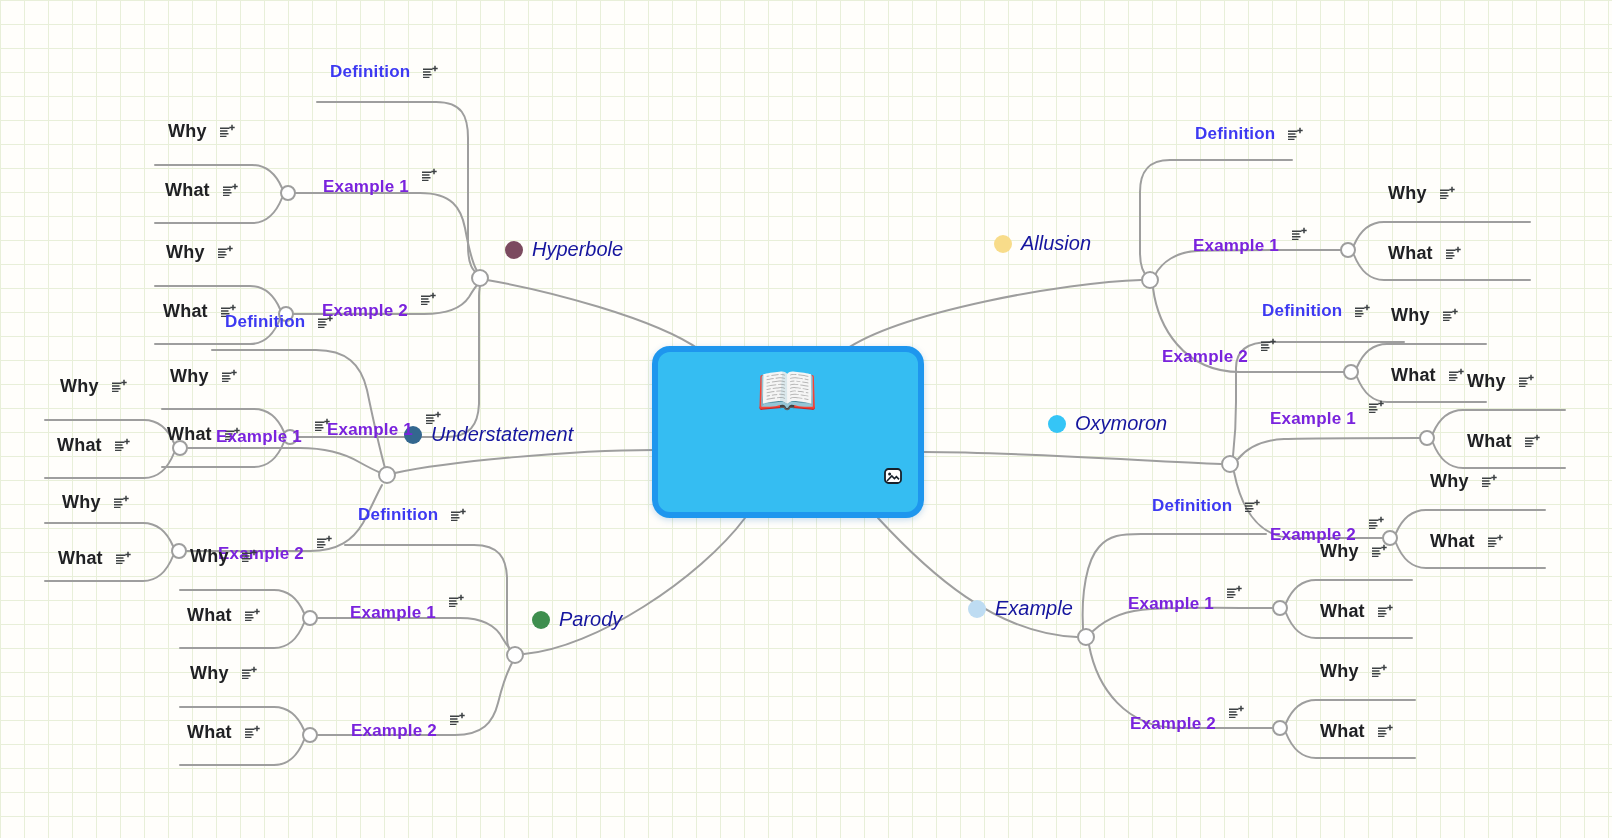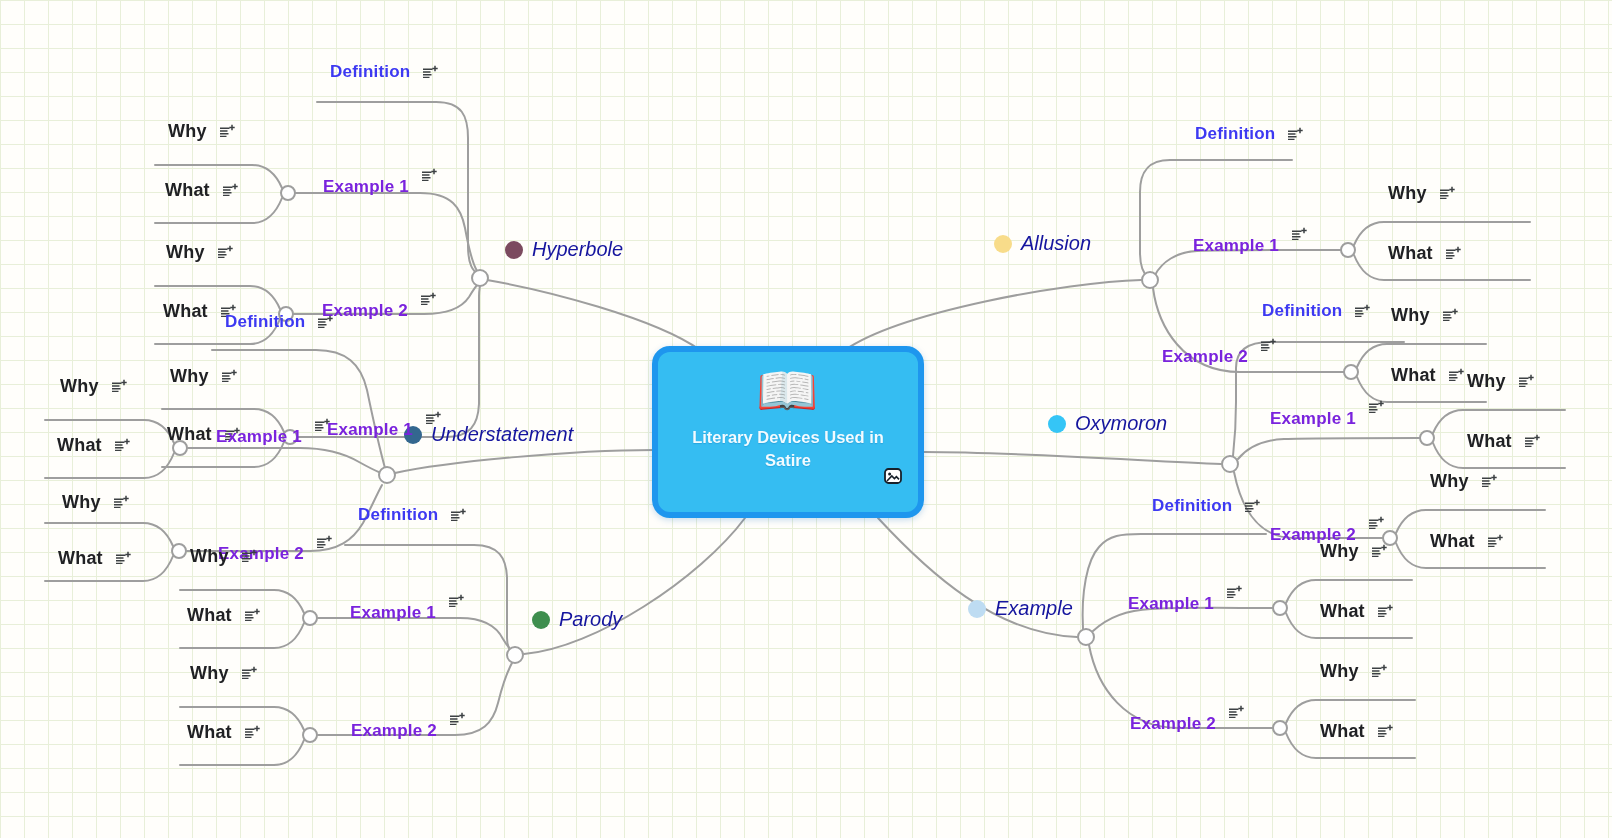--- a/index.html
+++ b/index.html
@@ -112,21 +112,20 @@
       <circle cx="1348" cy="250" r="7" fill="#ffffff" stroke="#9e9e9e" stroke-width="2"></circle>
       <circle cx="1351" cy="372" r="7" fill="#ffffff" stroke="#9e9e9e" stroke-width="2"></circle>
       <circle cx="1427" cy="438" r="7" fill="#ffffff" stroke="#9e9e9e" stroke-width="2"></circle>
       <circle cx="1390" cy="538" r="7" fill="#ffffff" stroke="#9e9e9e" stroke-width="2"></circle>
       <circle cx="1280" cy="608" r="7" fill="#ffffff" stroke="#9e9e9e" stroke-width="2"></circle>
       <circle cx="1280" cy="728" r="7" fill="#ffffff" stroke="#9e9e9e" stroke-width="2"></circle>
     </svg>
 
   <div class="center">
     <div class="emoji">📖</div>
-    <div class="ctitle">Literary Devices Used in Satire</div>
     <svg class="imgicon" width="18" height="16" viewBox="0 0 18 16">
       <rect x="1" y="1" width="16" height="14" rx="3.5" fill="#ffffff" stroke="#17202a" stroke-width="1.8"></rect>
       <circle cx="5.6" cy="6" r="1.5" fill="#17202a"></circle>
       <path d="M3 13 L7.8 8 L10.4 10.6 L12.4 8.6 L15 11.4" stroke="#17202a" stroke-width="1.6" fill="none"></path>
     </svg>
   </div>
 
   <div class="topic" style="left: 505px; top: 238px;">
       <span class="dot" style="background: rgb(123, 74, 95);"></span>
       <span class="tlabel">Hyperbole</span>

